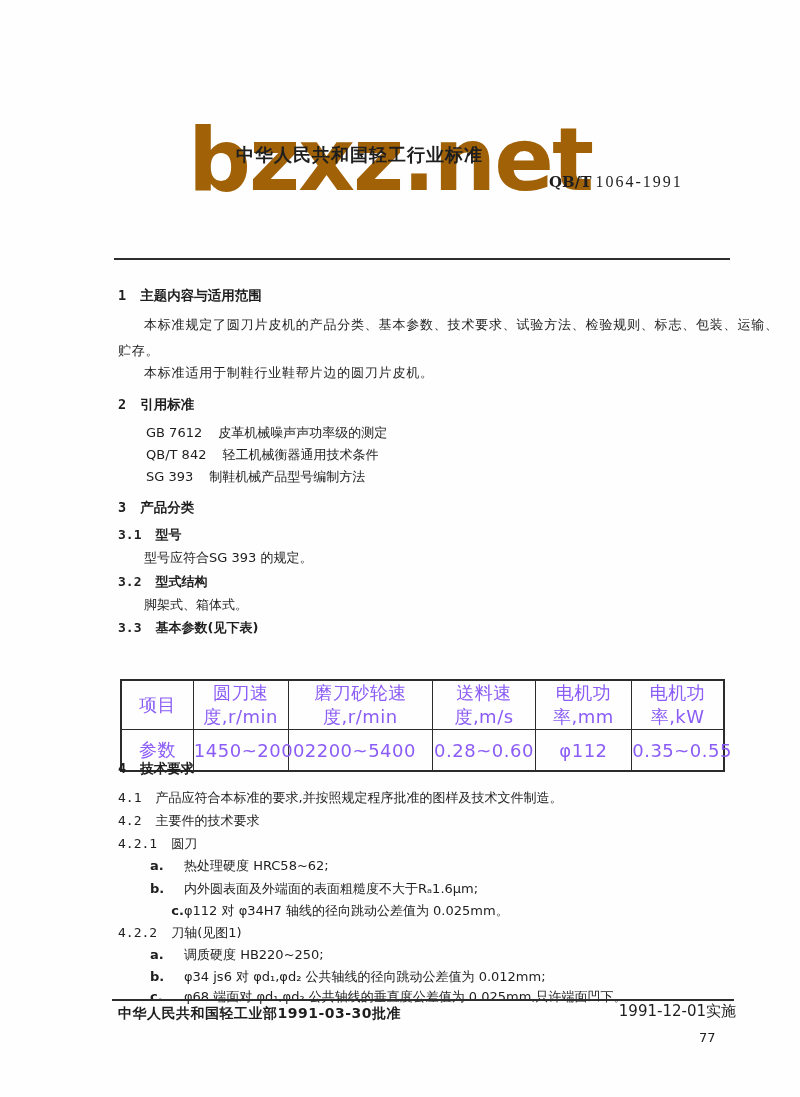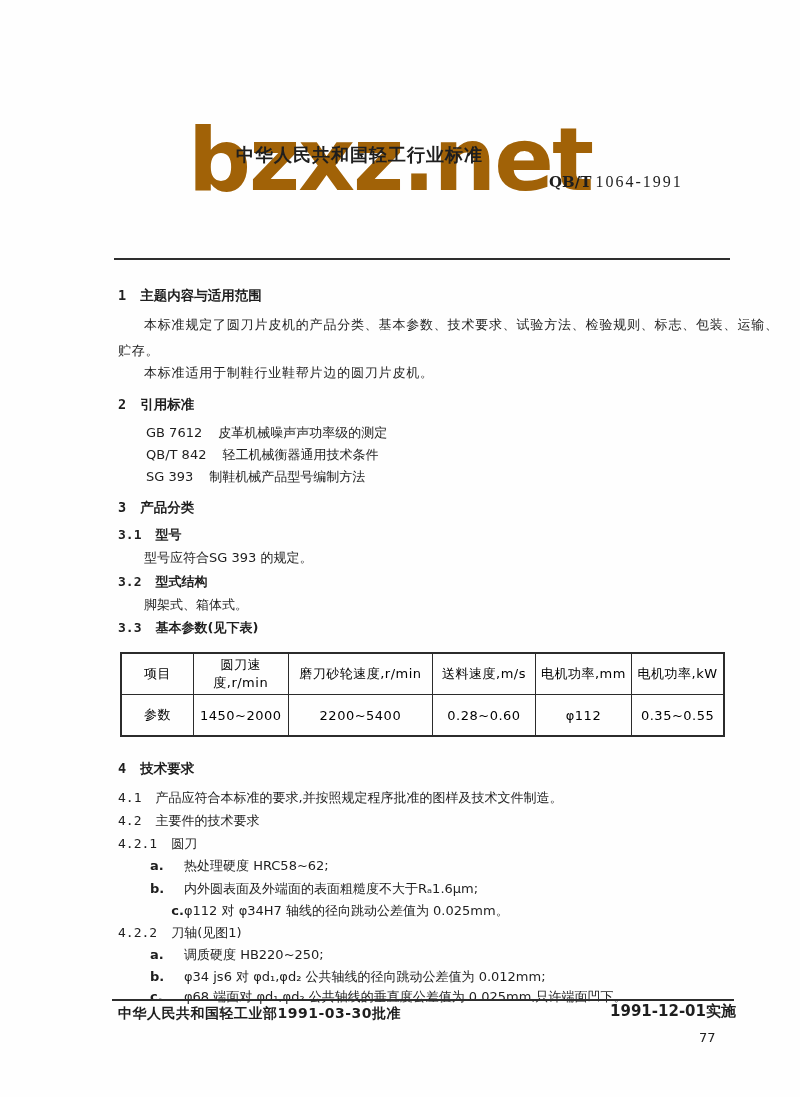--- a/index.html
+++ b/index.html
@@ -20,31 +20,31 @@
   .hdr-code .numpart{font-family:Liberation Serif, serif;font-size:16px;letter-spacing:2px;}
   .doc-title{left:279px;top:201px;font-size:22px;font-weight:bold;letter-spacing:13px;z-index:1;}
   .rule{position:absolute;background:#2e2e2e;}
   .h-sec{font-size:13.5px;font-weight:bold;}
   .h-sec .num,.h-sub .num{font-family:"DejaVu Sans Mono","Liberation Mono",monospace;margin-right:14px;}
   .h-sub{font-size:13px;font-weight:bold;}
   .numpre{font-family:"DejaVu Sans Mono","Liberation Mono",monospace;margin-right:14px;}
   .para{letter-spacing:0.8px;}
   .refcode{margin-right:16px;}
   .ptable{
-    position:absolute;left:120px;top:652px;width:605px;height:80px;
-    border-collapse:collapse;table-layout:fixed;font-size:13px;color:#000000;
+    position:absolute;left:120px;top:679px;width:605px;height:80px;
+    border-collapse:collapse;table-layout:fixed;font-size:18px;color:#8b5cf6;
   }
   .ptable td{
     border:1px solid #2b2b2b;text-align:center;vertical-align:middle;
     padding:0;height:40px;letter-spacing:0.5px;
   }
   .ptable{border:2px solid #2b2b2b;}
   .item-label{display:inline-block;width:34px;font-weight:bold;}
   .ftr-left{left:118px;top:1004px;font-size:14px;font-weight:bold;letter-spacing:0.5px;}
-  .ftr-right{right:64px;top:1002px;font-size:15px;font-weight:bold;text-align:right;}
+  .ftr-right{right:64px;top:1002px;font-size:15px;font-weight:normal;text-align:right;}
   .pageno{left:699px;top:1030px;font-size:13px;}
 </style>
 </head>
 <body>
 
 <div class="page">
 
   <div class="watermark">bzxz.net</div>
 
   <div class="line hdr-standard">中华人民共和国轻工行业标准</div>

